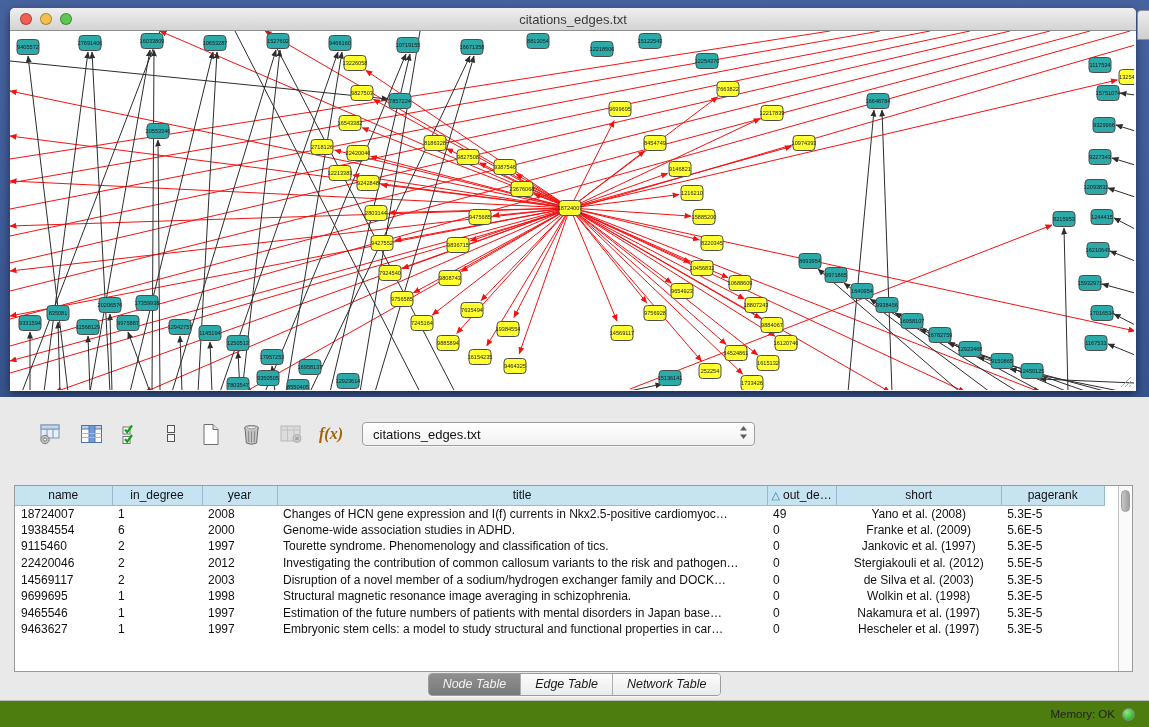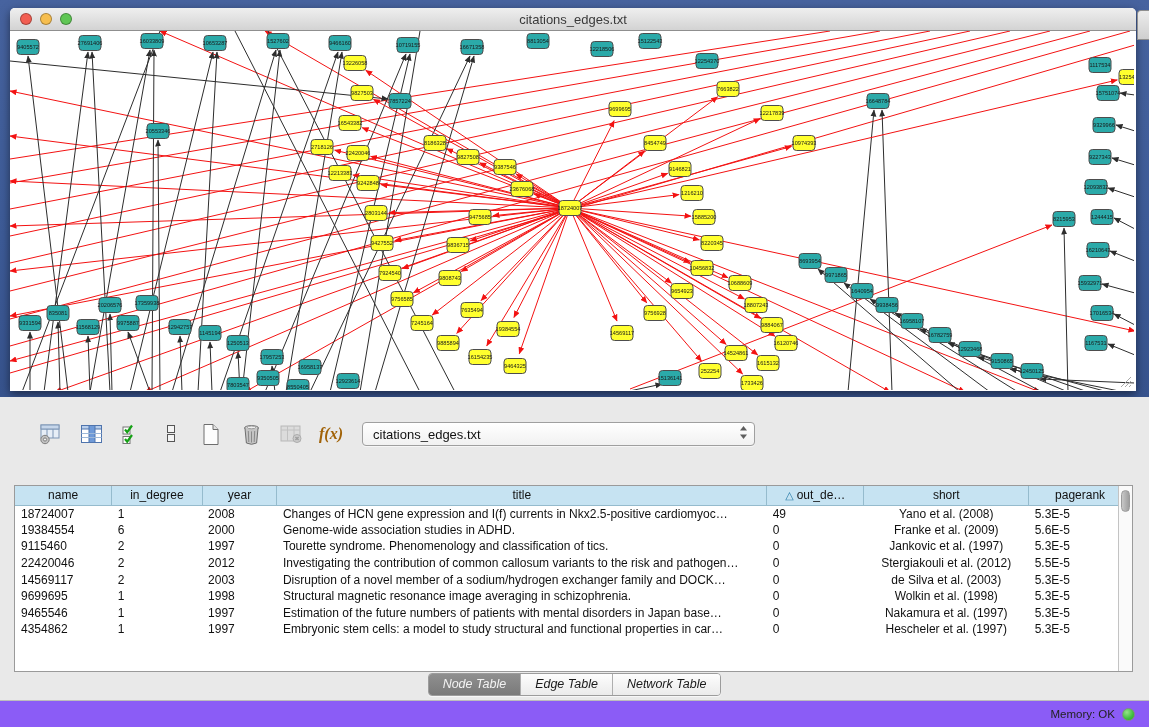--- a/index.html
+++ b/index.html
@@ -42,40 +42,40 @@
   .combo { margin-left:14px; width:393px; height:24px; border:1px solid #9f9f9f; border-radius:4px;
            background:linear-gradient(#ffffff,#f1f1f1); display:flex; align-items:center;
            padding:0 6px 0 10px; font-size:13px; color:#111;
            box-shadow:inset 0 1px 1px rgba(255,255,255,.8), 0 1px 0 rgba(255,255,255,.6); }
   .combo .arrows { margin-left:auto; }
 
   .grid-wrap { position:absolute; left:14px; top:88px; width:1119px; height:187px;
                background:#fff; border:1px solid #9a9a9a; overflow:hidden; }
   table.grid { border-collapse:collapse; table-layout:fixed; font-size:12px; color:#111; }
   table.grid th { background:#c6e3f2; border:1px solid #95bbcd; border-top:none;
-                  font-weight:normal; height:19px; padding:0 18px; text-align:center;
+                  font-weight:normal; height:19px; padding:0 4px; text-align:center;
                   overflow:hidden; white-space:nowrap; }
   table.grid th:first-child { border-left:none; }
   table.grid td { height:16.6px; padding:0 6px; overflow:hidden; white-space:nowrap; }
   td.c-short { text-align:center; }
   .sort-tri { color:#2b7da8; font-size:11px; margin-right:3px; }
   .vscroll { position:absolute; right:0; top:0; width:14px; height:185px;
              background:#fafafa; border-left:1px solid #c3c3c3; }
   .vthumb { position:absolute; left:2px; top:4px; width:9px; height:22px; border-radius:5px;
             background:linear-gradient(90deg,#c7c7c7,#9e9e9e); border:1px solid #9b9b9b; }
 
   .tab-bar { position:absolute; left:0; right:0; top:276px; display:flex; justify-content:center;font-style:italic; }
   .seg-group { display:flex; border:1px solid #9c9c9c; border-radius:4px; overflow:hidden;
                box-shadow:0 1px 1px rgba(255,255,255,.7); }
   .seg { height:21px; line-height:21px; padding:0 14px; font-size:12.5px;
          background:linear-gradient(#fdfdfd,#ebebeb); color:#1a1a1a; }
   .seg + .seg { border-left:1px solid #aeaeae; }
   .seg.selected { background:linear-gradient(#8f8f8f,#7a7a7a); color:#f3f3f3; }
 
-  .status-bar { position:relative; width:1149px; height:27px; background:#8b5cf6;
+  .status-bar { position:relative; width:1149px; height:27px; background:#4d7c0f;
                 border-top:1px solid #bdbdbd; display:flex; align-items:center;
                 justify-content:flex-end; padding-right:14px; }
   .mem-label { font-size:11.5px; color:#222; margin-right:7px; }
   .mem-dot { width:13px; height:13px; border-radius:50%; border:1px solid #7f8f7f;
              background:radial-gradient(circle at 35% 30%, #96e387, #3fbe3f 60%, #2f9e2f); }
 </style>
 </head>
 <body>
 
 <div class="desktop">
@@ -771,21 +771,21 @@
           <tr>
             <td>9465546</td>
             <td>1</td>
             <td>1997</td>
             <td>Estimation of the future numbers of patients with mental disorders in Japan base…</td>
             <td>0</td>
             <td class="c-short">Nakamura et al. (1997)</td>
             <td>5.3E-5</td>
           </tr>
           <tr>
-            <td>4354862</td>
+            <td>9463627</td>
             <td>1</td>
             <td>1997</td>
             <td>Embryonic stem cells: a model to study structural and functional properties in car…</td>
             <td>0</td>
             <td class="c-short">Hescheler et al. (1997)</td>
             <td>5.3E-5</td>
           </tr>
         </tbody>
     </table>
     <div class="vscroll">

